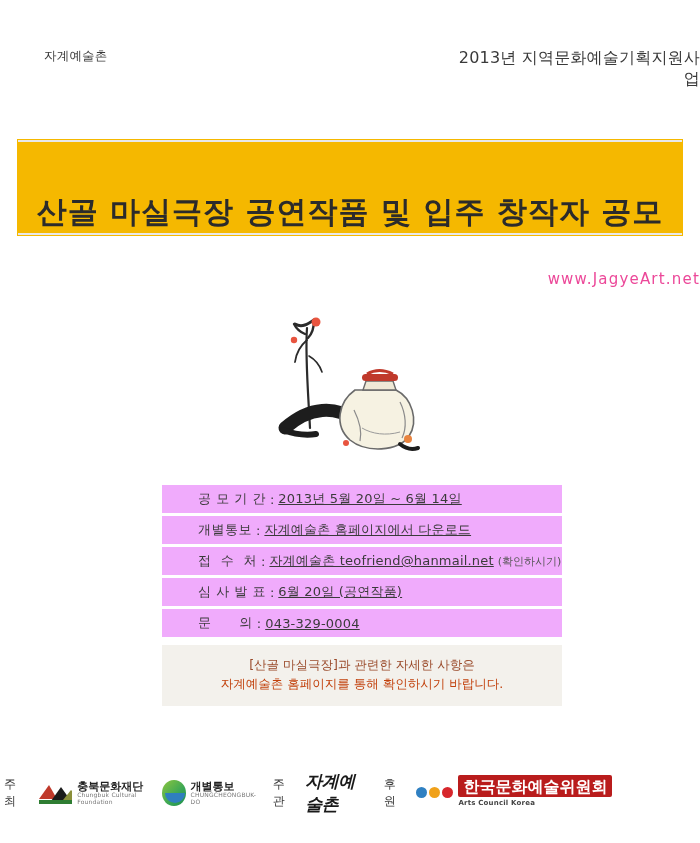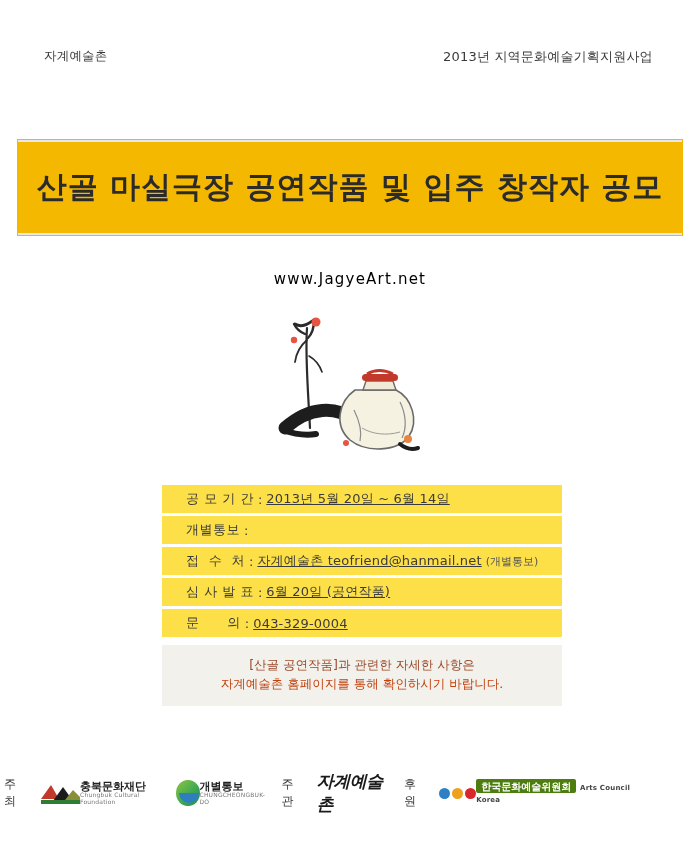--- a/index.html
+++ b/index.html
@@ -36,86 +36,86 @@
     left: 44px;
     top: 0;
     font-size: 12.5px;
     color: #3a3a3a;
     letter-spacing: 0.2px;
   }
   .header-right {
     position: absolute;
     left: 443px;
     top: 0;
-    font-size: 13px;
+    font-size: 16px;
     color: #3a3a3a;
     letter-spacing: 0.2px;
     text-align: right;
   }
 
   
   .banner {
     position: absolute;
     left: 18px;
     top: 140px;
     width: 664px;
     height: 95px;
     background: #f5b800;
     border-top: 2px solid #e8e8e8;
     border-bottom: 2px solid #e8e8e8;
     box-sizing: border-box;
     display: flex;
-    align-items: center;
+    align-items: flex-end;
     justify-content: center;
     box-shadow: 0 0 0 1px #f5b800;
   }
   .banner-title {
     font-size: 30px;
     font-weight: bold;
     color: #2b2b2b;
     letter-spacing: 1px;
     text-align: center;
     white-space: nowrap;
   }
 
   
   .watermark {
     position: absolute;
     top: 270px;
     left: 0;
     width: 700px;
-    text-align: center;
+    text-align: right;
     font-size: 15px;
-    color: #000000;
+    color: #ec4899;
     letter-spacing: 1.2px;
   }
 
   
   .illustration {
     position: absolute;
     left: 250px;
     top: 310px;
     width: 200px;
     height: 165px;
   }
 
   
   .info-list {
     position: absolute;
     left: 162px;
     top: 485px;
     width: 400px;
   }
   .info-row {
-    background: #fde047;
+    background: #f0abfc;
     height: 28px;
     margin-bottom: 3px;
     display: flex;
     align-items: center;
-    padding-left: 24px;
+    padding-left: 36px;
     box-sizing: border-box;
     font-size: 13px;
     color: #3b3b3b;
   }
   .info-label {
     white-space: pre;
     letter-spacing: 0.5px;
   }
   .info-sep {
     padding: 0 4px;
@@ -154,20 +154,21 @@
     gap: 10px;
   }
   .footer-label {
     font-size: 12px;
     color: #333;
     margin: 0 4px;
   }
   .logo {
     display: flex;
     align-items: center;
+    gap: 5px;
   }
   .logo-text {
     font-size: 11px;
     line-height: 1.05;
     color: #222;
     font-weight: bold;
   }
   .logo-text small {
     display: block;
     font-size: 6px;
@@ -209,23 +210,23 @@
     align-items: flex-end;
     gap: 2px;
   }
   .arts-dots i {
     display: block;
     width: 11px;
     height: 11px;
     border-radius: 50%;
   }
   .arko-box {
-    background: #4d7c0f;
+    background: #b91c1c;
     color: #fff;
-    font-size: 10px;
+    font-size: 16px;
     font-weight: bold;
     padding: 2px 5px 1px 5px;
     border-radius: 2px;
     line-height: 1.1;
   }
   .arko-sub {
     font-size: 7px;
     color: #444;
     letter-spacing: 0.2px;
     margin-top: 1px;
@@ -283,46 +284,47 @@
     <div class="info-row">
       <span class="info-label">공 모 기 간</span>
       <span class="info-sep">:</span>
       <span class="info-value">2013년 5월 20일 ~ 6월 14일</span>
       <span class="info-note"></span>
     </div>
 
     <div class="info-row">
       <span class="info-label">개별통보</span>
       <span class="info-sep">:</span>
+      <span class="info-value">자계예술촌 홈페이지에서 다운로드</span>
       <span class="info-note"></span>
     </div>
 
     <div class="info-row">
       <span class="info-label">접  수  처</span>
       <span class="info-sep">:</span>
       <span class="info-value">자계예술촌 teofriend@hanmail.net</span>
-      <span class="info-note">(개별통보)</span>
+      <span class="info-note">(확인하시기)</span>
     </div>
 
     <div class="info-row">
       <span class="info-label">심 사 발 표</span>
       <span class="info-sep">:</span>
       <span class="info-value">6월 20일 (공연작품)</span>
       <span class="info-note"></span>
     </div>
 
     <div class="info-row">
       <span class="info-label">문      의</span>
       <span class="info-sep">:</span>
       <span class="info-value">043-329-0004</span>
       <span class="info-note"></span>
     </div>
 
     <div class="notice">
-      <div>[산골 공연작품]과 관련한 자세한 사항은</div>
+      <div>[산골 마실극장]과 관련한 자세한 사항은</div>
       <div class="notice-line2">자계예술촌 홈페이지를 통해 확인하시기 바랍니다.</div>
     </div>
   </div>
 
   <div class="footer">
 
     <span class="footer-label">주최</span>
 
     <span class="logo">
       <span class="mark-cb">

